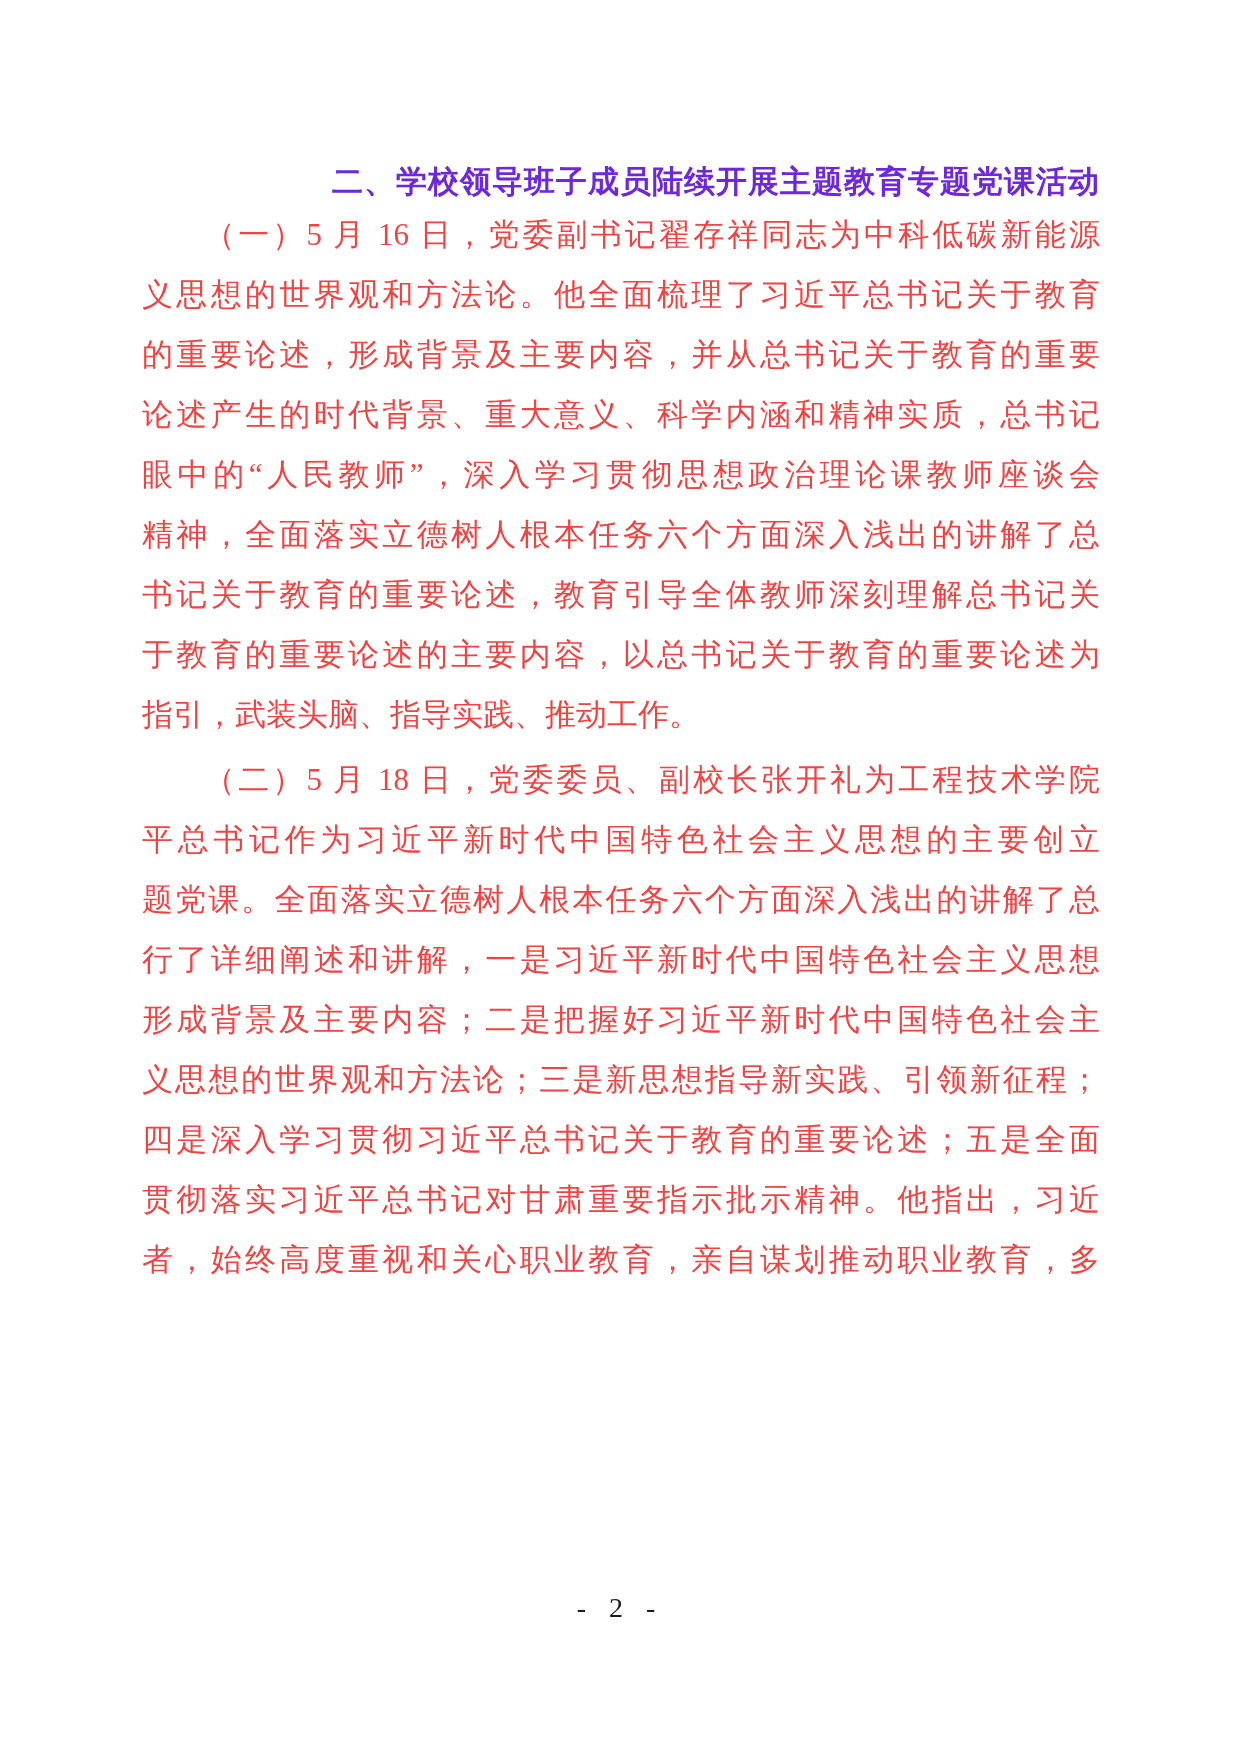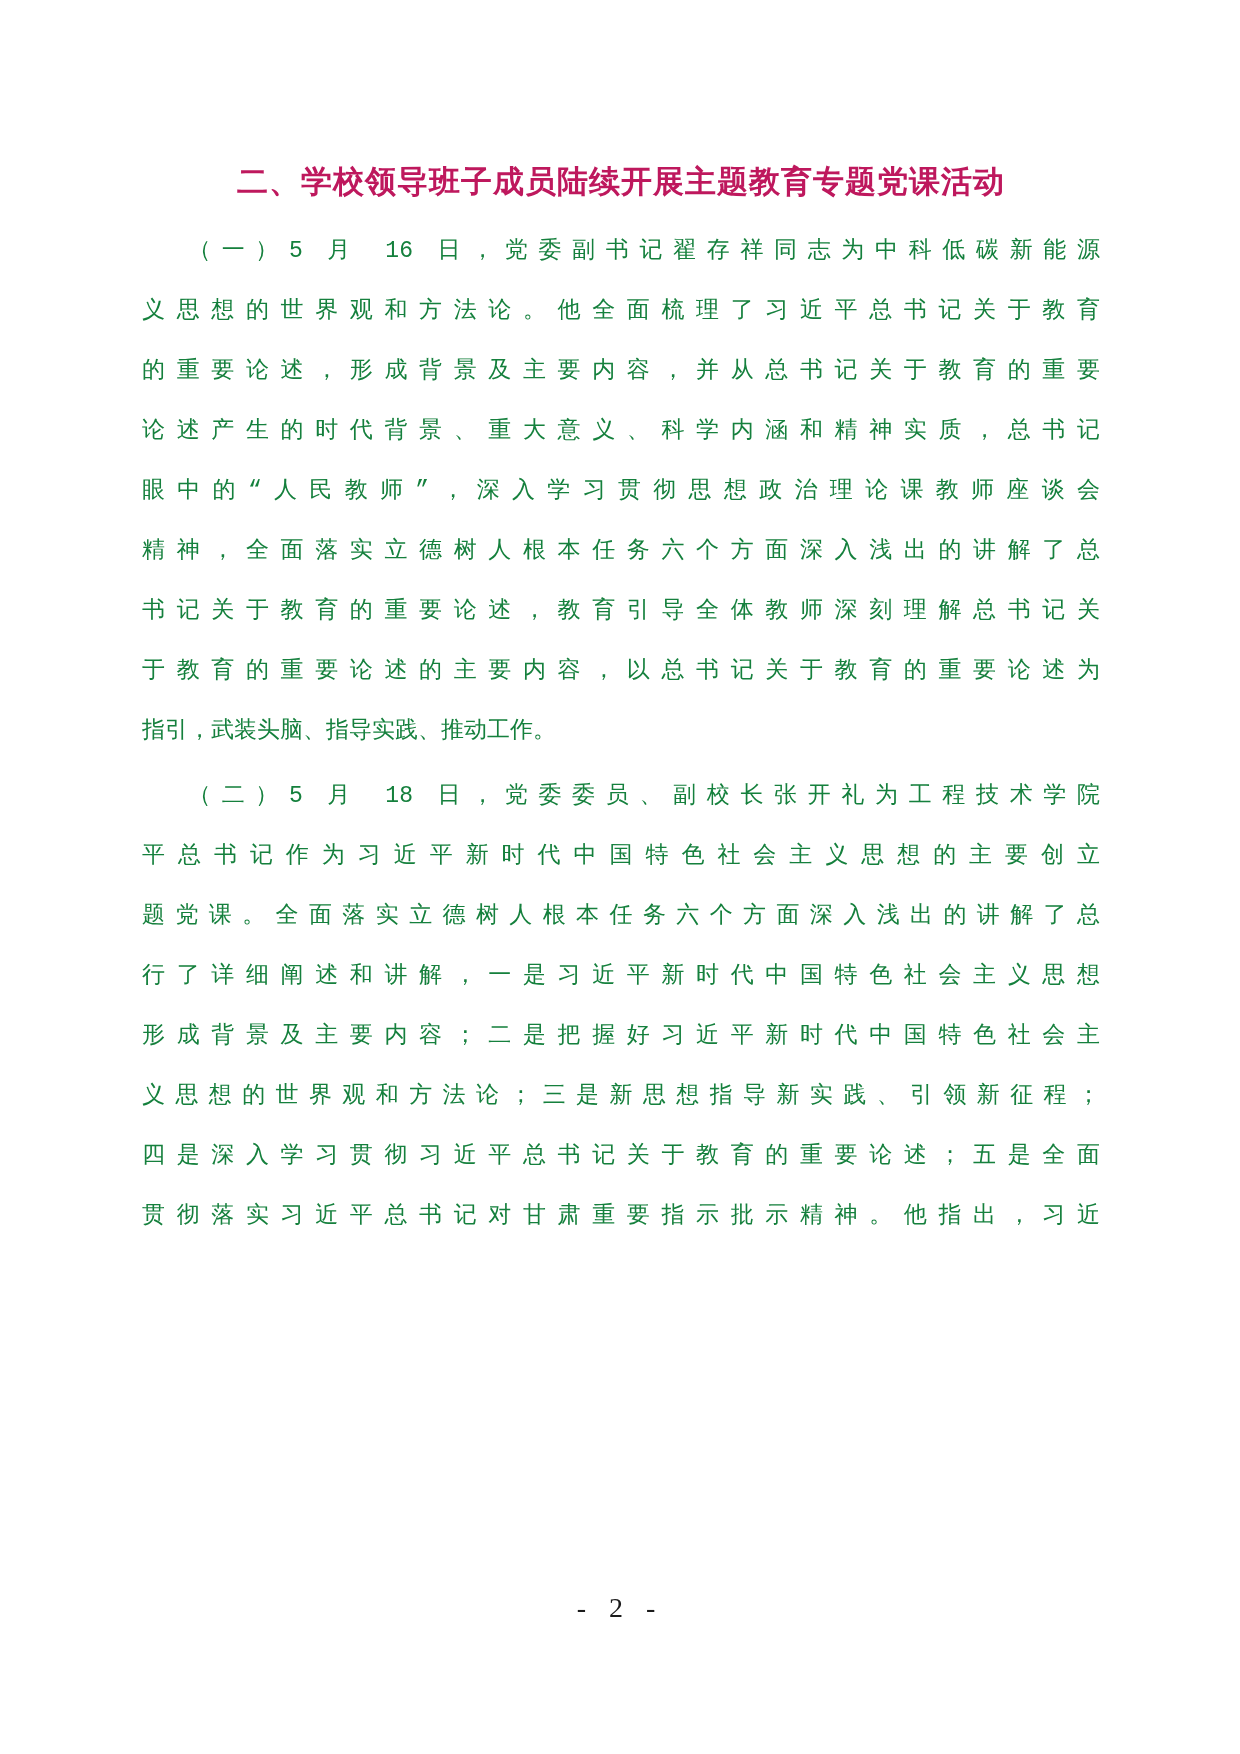--- a/index.html
+++ b/index.html
@@ -19,30 +19,29 @@
     position: absolute;
     left: 142px;
     top: 160px;
     width: 958px;
   }
   .heading {
     font-family: "Liberation Sans", "DejaVu Sans", sans-serif;
     font-weight: bold;
     font-size: 31px;
     line-height: 44px;
-    text-align: center;
-    color: #be185d;
-    margin-bottom: 17px;
+    text-align: right;
+    color: #6d28d9;
+    margin-bottom: 1px;
     letter-spacing: 1px;
   }
   .paragraph {
-    font-size: 23px;
+    font-size: 31px;
     line-height: 60px;
-    color: #15803d;
-    font-family: Liberation Mono, monospace;
+    color: #ef4444;
   }
   .paragraph + .paragraph {
     margin-top: 5px;
   }
   .line {
     text-align: justify;
     text-align-last: justify;
     white-space: normal;
     height: 60px;
     overflow: hidden;
@@ -84,16 +83,17 @@
       </div>
     <div class="paragraph">
         <div class="line first">（二）5 月 18 日，党委委员、副校长张开礼为工程技术学院</div>
         <div class="line">平总书记作为习近平新时代中国特色社会主义思想的主要创立</div>
         <div class="line">题党课。全面落实立德树人根本任务六个方面深入浅出的讲解了总</div>
         <div class="line">行了详细阐述和讲解，一是习近平新时代中国特色社会主义思想</div>
         <div class="line">形成背景及主要内容；二是把握好习近平新时代中国特色社会主</div>
         <div class="line">义思想的世界观和方法论；三是新思想指导新实践、引领新征程；</div>
         <div class="line">四是深入学习贯彻习近平总书记关于教育的重要论述；五是全面</div>
         <div class="line">贯彻落实习近平总书记对甘肃重要指示批示精神。他指出，习近</div>
+        <div class="line">者，始终高度重视和关心职业教育，亲自谋划推动职业教育，多</div>
       </div>
   </div>
   <div class="footer">- 2 -</div>
 </div>
 
 </body></html>

